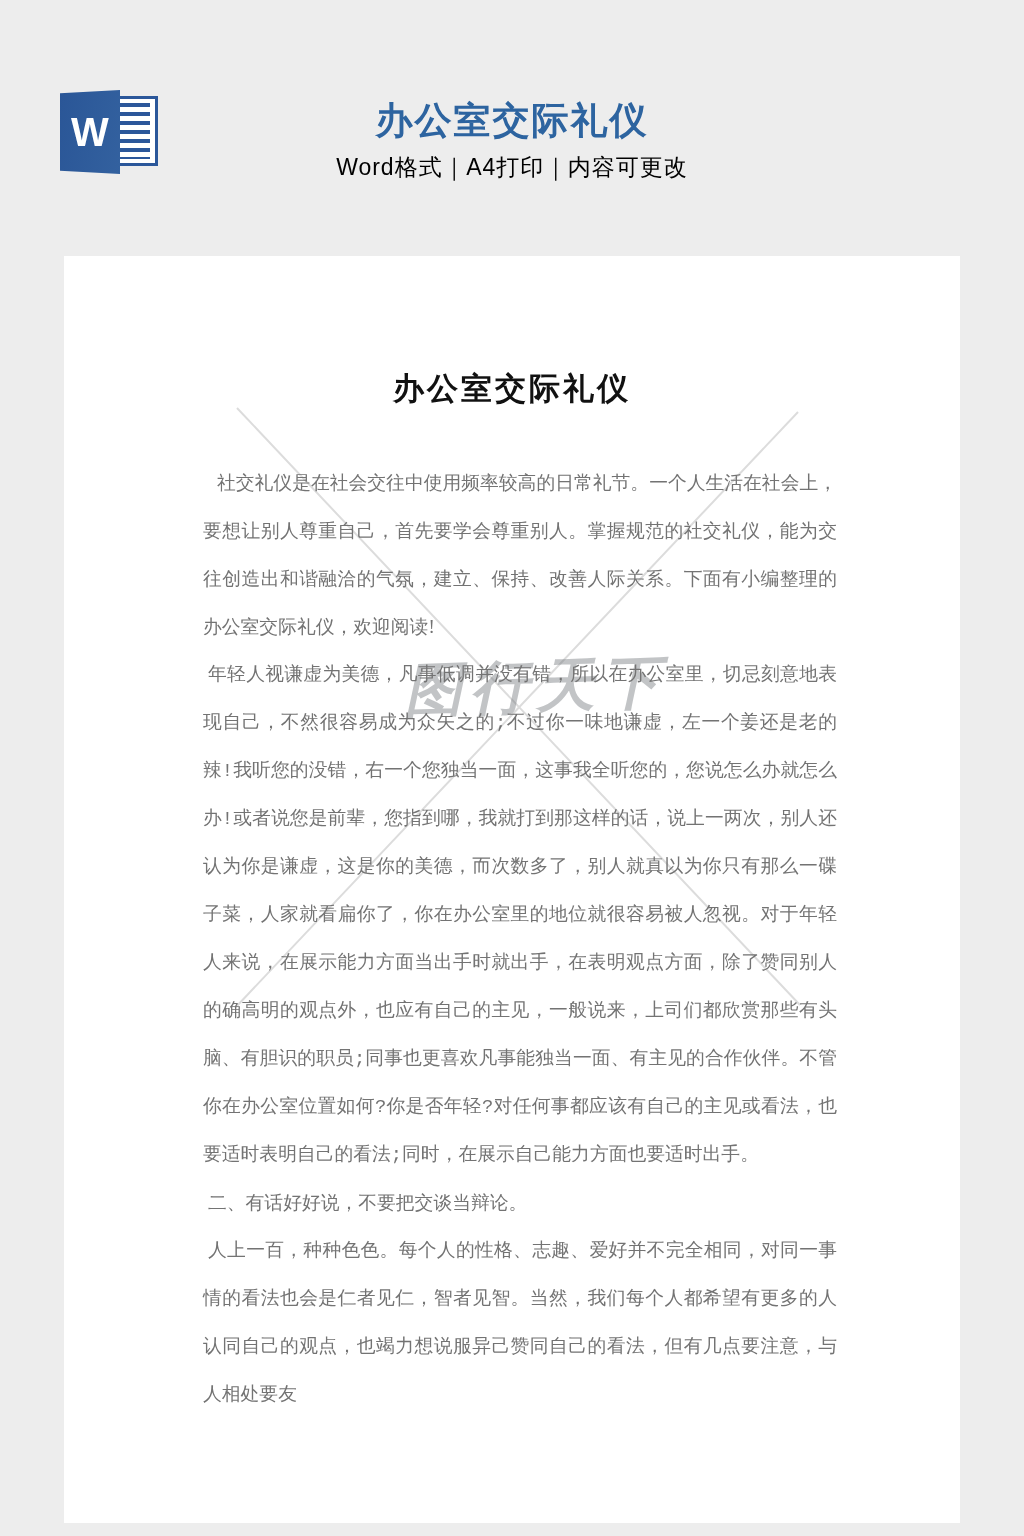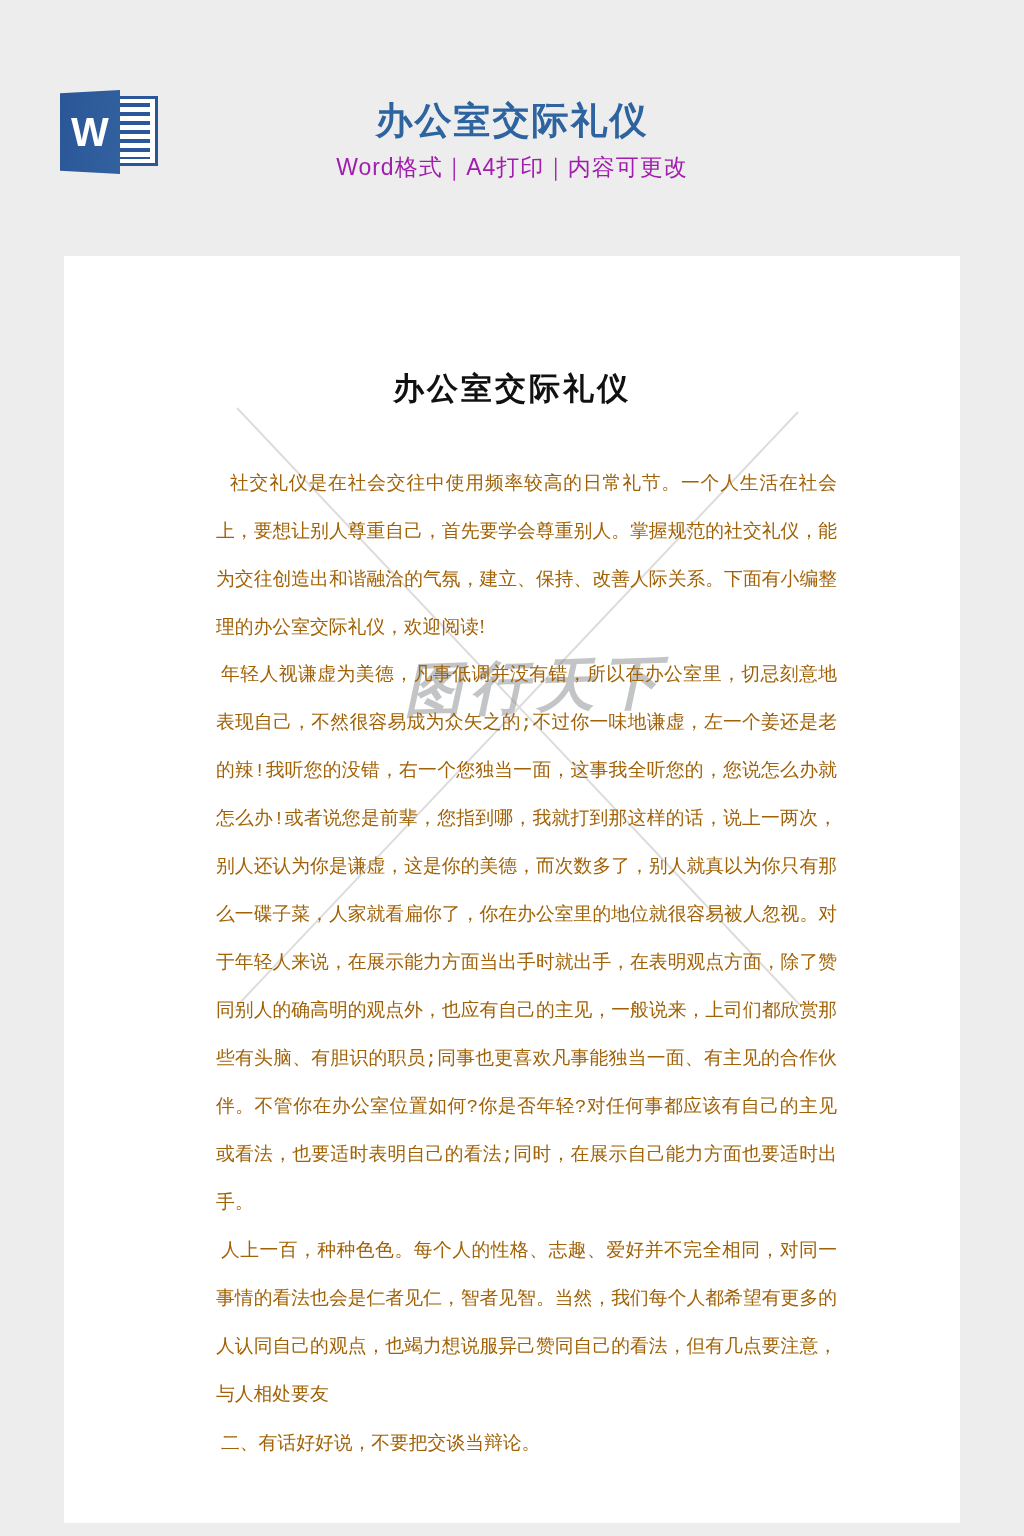--- a/index.html
+++ b/index.html
@@ -9,21 +9,21 @@
     font-family:"Liberation Sans",sans-serif;
   }
   
   .header-title{
     position:absolute;left:0;right:0;top:96px;
     text-align:center;font-size:37px;font-weight:700;
     letter-spacing:2px;margin:0;
   }
   .header-subtitle{
     position:absolute;left:0;right:0;top:152px;
-    text-align:center;font-size:23px;color:#a21caf;letter-spacing:1px;
+    text-align:center;font-size:23px;color:#000000;letter-spacing:1px;
   }
   
   .word-icon{position:absolute;left:60px;top:90px;width:100px;height:84px;}
   .word-sheet{
     position:absolute;right:2px;top:6px;width:46px;height:70px;
     background:#fff;border:3px solid #2b579a;box-sizing:border-box;
     padding:4px 5px;
   }
   .word-sheet-lines{
     width:100%;height:100%;
@@ -49,23 +49,23 @@
     font-size:58px;letter-spacing:8px;color:rgba(110,115,118,0.42);
     transform:rotate(-2deg);pointer-events:none;white-space:nowrap;
   }
   .doc-title{
     position:absolute;left:0;right:0;top:112px;margin:0;
     text-align:center;
     font-family:"Liberation Serif","DejaVu Serif",serif;
     font-size:31px;font-weight:700;color:#111;letter-spacing:3px;
   }
   .doc-body{
-    position:absolute;left:152px;right:123px;top:203px;
+    position:absolute;left:139px;right:123px;top:203px;
     font-family:"Liberation Serif","DejaVu Serif",serif;
-    font-size:18.8px;line-height:48px;color:#a16207;
+    font-size:18.8px;line-height:48px;color:#737373;
     text-align:justify;
   }
   .doc-body p{margin:0;}
   .doc-body p.intro{text-indent:14px;}
   .doc-body p.heading{text-indent:5px;}
   .doc-body p.body{text-indent:5px;font-family:Liberation Mono, monospace;}
 </style>
 </head>
 <body>
 
@@ -86,16 +86,16 @@
     <line x1="734" y1="156" x2="171" y2="752" stroke="#dcdcdc" stroke-width="2"></line>
   </svg>
 
   <div class="wm-text">图行天下</div>
 
   <h2 class="doc-title">办公室交际礼仪</h2>
 
   <div class="doc-body" id="doc-body">
       <p class="para intro">社交礼仪是在社会交往中使用频率较高的日常礼节。一个人生活在社会上，要想让别人尊重自己，首先要学会尊重别人。掌握规范的社交礼仪，能为交往创造出和谐融洽的气氛，建立、保持、改善人际关系。下面有小编整理的办公室交际礼仪，欢迎阅读!</p>
       <p class="para body">年轻人视谦虚为美德，凡事低调并没有错，所以在办公室里，切忌刻意地表现自己，不然很容易成为众矢之的;不过你一味地谦虚，左一个姜还是老的辣!我听您的没错，右一个您独当一面，这事我全听您的，您说怎么办就怎么办!或者说您是前辈，您指到哪，我就打到那这样的话，说上一两次，别人还认为你是谦虚，这是你的美德，而次数多了，别人就真以为你只有那么一碟子菜，人家就看扁你了，你在办公室里的地位就很容易被人忽视。对于年轻人来说，在展示能力方面当出手时就出手，在表明观点方面，除了赞同别人的确高明的观点外，也应有自己的主见，一般说来，上司们都欣赏那些有头脑、有胆识的职员;同事也更喜欢凡事能独当一面、有主见的合作伙伴。不管你在办公室位置如何?你是否年轻?对任何事都应该有自己的主见或看法，也要适时表明自己的看法;同时，在展示自己能力方面也要适时出手。</p>
+      <p class="para heading">二、有话好好说，不要把交谈当辩论。</p>
       <p class="para body">人上一百，种种色色。每个人的性格、志趣、爱好并不完全相同，对同一事情的看法也会是仁者见仁，智者见智。当然，我们每个人都希望有更多的人认同自己的观点，也竭力想说服异己赞同自己的看法，但有几点要注意，与人相处要友</p>
-      <p class="para heading">二、有话好好说，不要把交谈当辩论。</p>
     </div>
 </div>
 
 </body></html>

